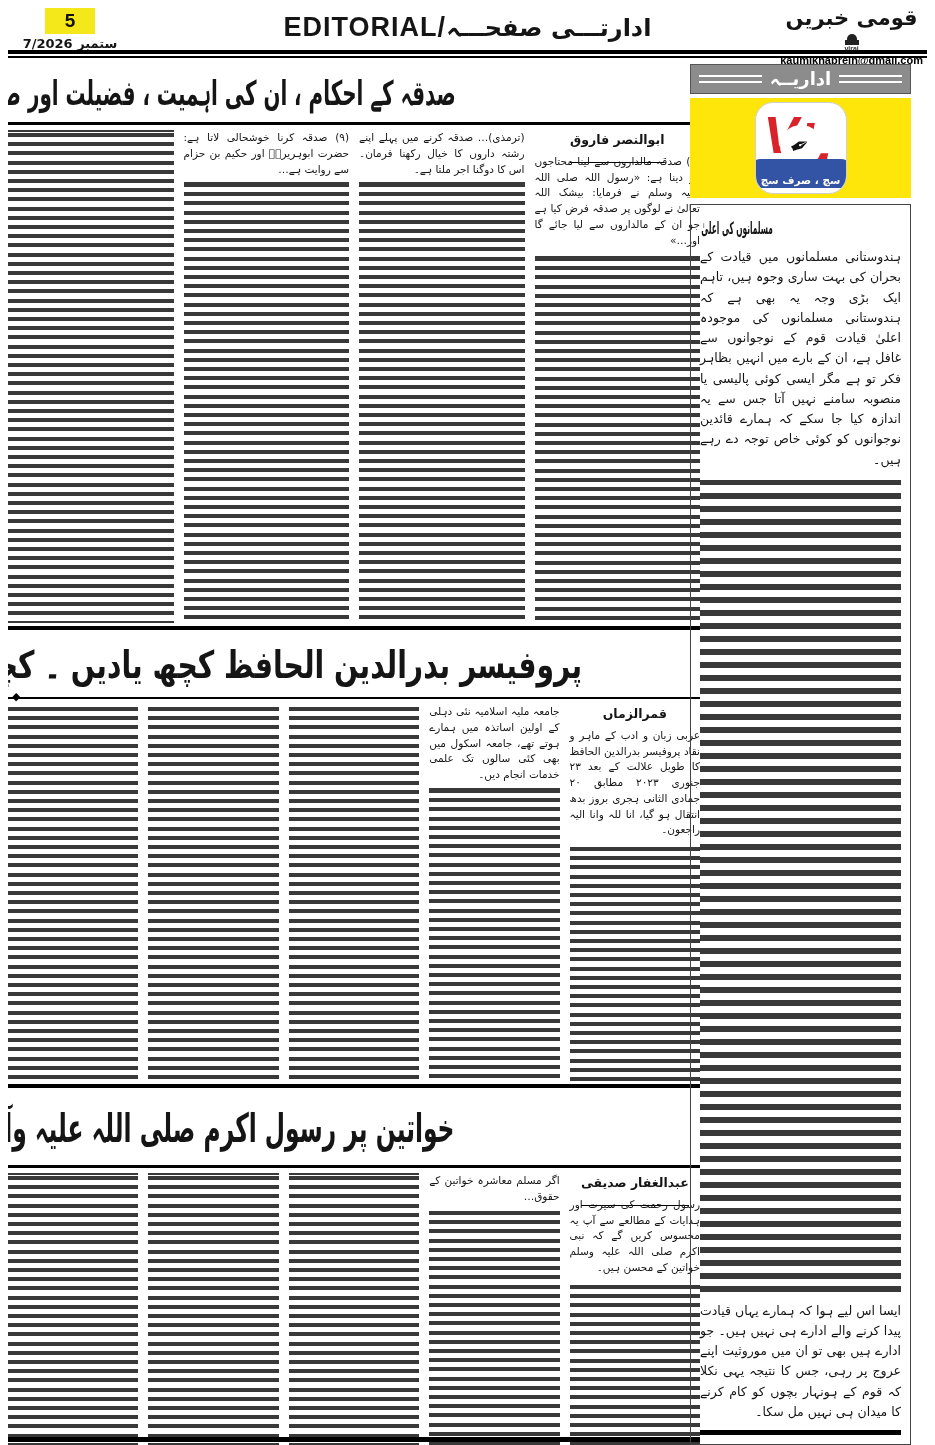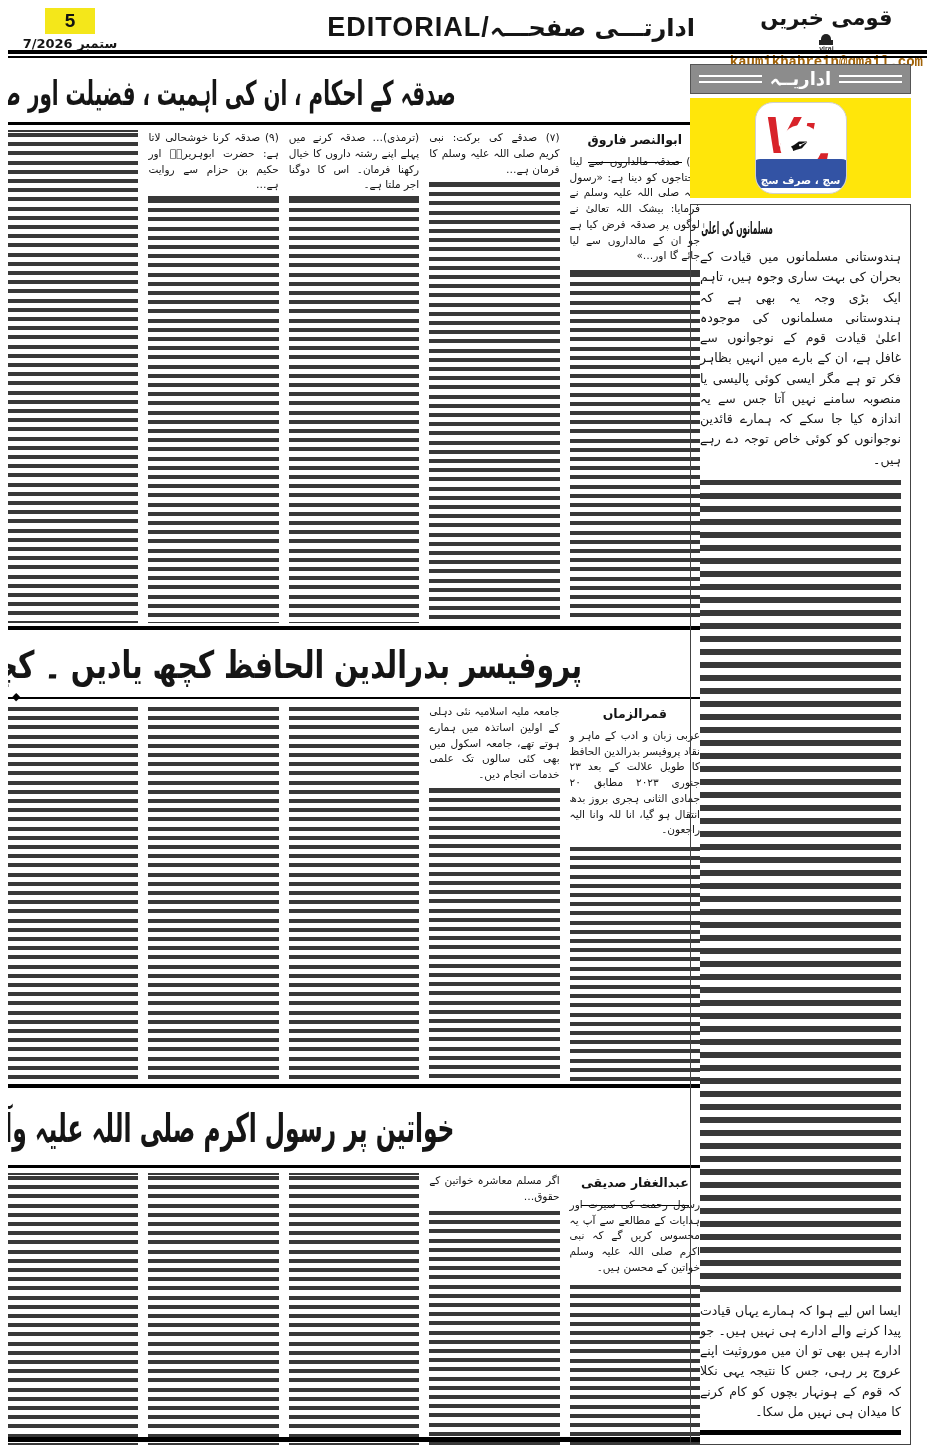--- a/index.html
+++ b/index.html
@@ -8,32 +8,32 @@
     position:relative; width:935px; height:1445px; background:#fff;
     overflow:hidden; font-family:"DejaVu Sans",sans-serif; color:#151515;
     margin:0 auto;
   }
   
   .hdr-left { position:absolute; left:14px; top:8px; width:112px; text-align:center; }
   .page-badge { width:50px; height:26px; margin:0 auto; background:#f4e71a;
     font-family:"Liberation Sans",sans-serif; font-weight:bold; font-size:19px;
     line-height:26px; color:#111; }
   .hdr-date { direction:ltr; font-weight:bold; font-size:13px; margin-top:2px; white-space:nowrap; }
-  .hdr-center { position:absolute; left:240px; right:240px; top:12px; text-align:right; white-space:nowrap; }
+  .hdr-center { position:absolute; left:240px; right:240px; top:12px; text-align:center; white-space:nowrap; }
   .hdr-center .en { font-family:"Liberation Sans",sans-serif; font-weight:bold; font-size:27px; letter-spacing:1px; }
   .hdr-center .ur { font-weight:bold; font-size:24px; }
   .hdr-right { position:absolute; right:12px; top:6px; text-align:center; }
   .brand-row { display:flex; flex-direction:column; align-items:center; justify-content:flex-end; gap:4px; }
   .brand-name { font-weight:bold; font-size:21px; }
   .emblem { display:flex; flex-direction:column; align-items:center; line-height:1; }
   .emblem-dome { width:10px; height:6px; background:#222; border-radius:6px 6px 0 0; }
   .emblem-base { width:14px; height:5px; background:#222; }
   .emblem-txt { font-family:"Liberation Sans",sans-serif; font-size:7px; font-weight:bold; color:#333; }
-  .hdr-email { font-family:Liberation Mono, monospace; font-weight:bold; font-size:14px;
-    color:#a16207; text-decoration:none; display:block; margin-top:2px; }
+  .hdr-email { font-family:Liberation Sans, sans-serif; font-weight:bold; font-size:11px;
+    color:#000000; text-decoration:none; display:block; margin-top:2px; }
   .hdr-rules { position:absolute; top:50px; left:8px; right:8px; }
   .rule-thick { height:4px; background:#000; }
   .rule-thin  { height:2px; background:#000; margin-top:2px; }
 
   
   .main-left { position:absolute; left:8px; top:64px; width:692px; height:1381px;
     display:flex; flex-direction:column; direction:rtl; }
   .headline-band { text-align:center; overflow:hidden; }
   .fitline { display:inline-block; white-space:nowrap; font-weight:bold; }
   .hl-1 { height:58px; line-height:58px; } .hl-1 .fitline { font-size:34px; }
@@ -127,24 +127,20 @@
       <span class="fitline" style="transform: scaleX(0.585034); transform-origin: center center;">صدقہ کے احکام ، ان کی اہمیت ، فضیلت اور صدقہ نہ کرنے کی فضیحت</span>
     </div>
     <div class="sec-rule"></div>
     <div class="art-body" style="height:498px;">
       <div class="col">
         <div class="byline"><span class="underl">ابوالنصر فاروق</span></div>
         <div class="snippet">(۱) صدقہ مالداروں سے لینا محتاجوں کو دینا ہے: «رسول اللہ صلی اللہ علیہ وسلم نے فرمایا: بیشک اللہ تعالیٰ نے لوگوں پر صدقہ فرض کیا ہے جو ان کے مالداروں سے لیا جائے گا اور…»</div>
         <div class="fill cap"></div>
       </div>
       <div class="col">
-        <div class="snippet">(۷) صدقے کی برکت: نبی کریم صلی اللہ علیہ وسلم کا فرمان ہے…</div>
-        <div class="fill"></div>
-      </div>
-      <div class="col">
         <div class="snippet">(ترمذی)… صدقہ کرنے میں پہلے اپنے رشتہ داروں کا خیال رکھنا فرمان۔ اس کا دوگنا اجر ملتا ہے۔</div>
         <div class="fill"></div>
       </div>
       <div class="col">
         <div class="snippet">(۹) صدقہ کرنا خوشحالی لاتا ہے: حضرت ابوہریرہؓ اور حکیم بن حزام سے روایت ہے…</div>
         <div class="fill"></div>
       </div>
       <div class="col">
         <div class="fill"></div>
       </div>

